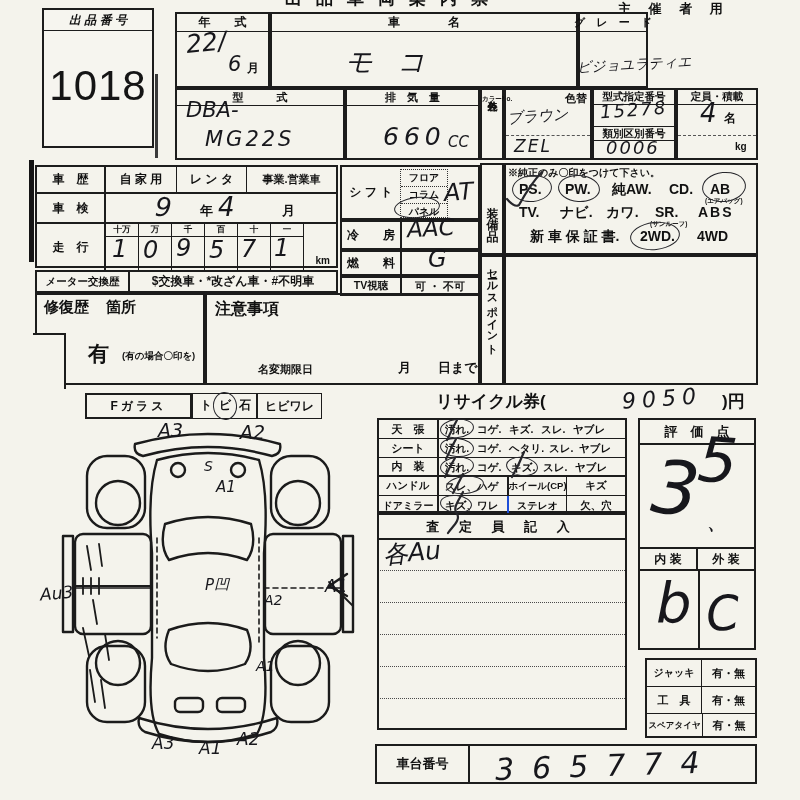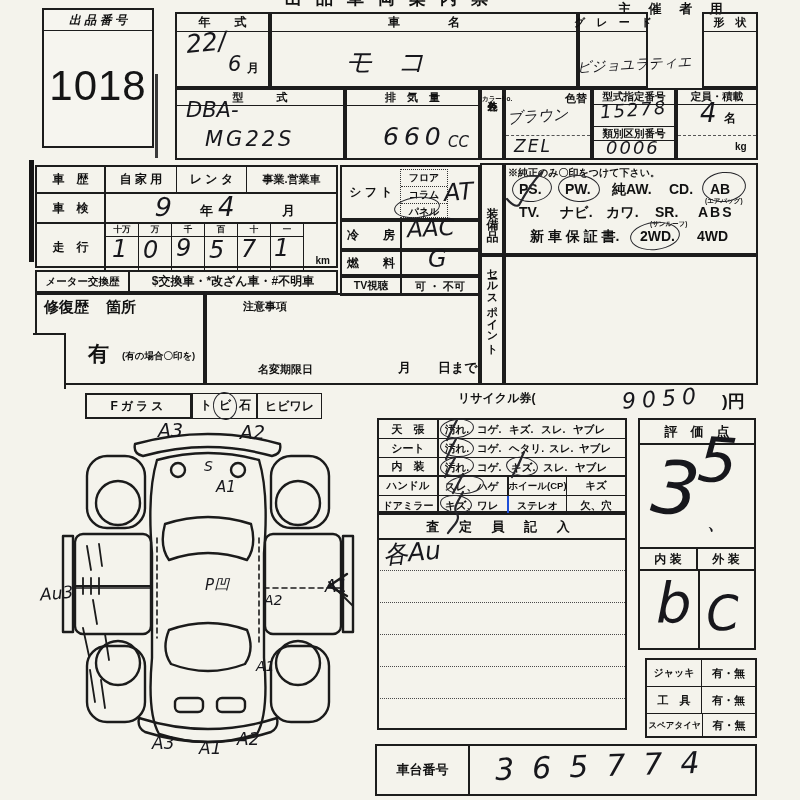--- a/index.html
+++ b/index.html
@@ -45,23 +45,20 @@
   <div class="cell" style="left:270px;top:12px;width:308px;height:76px;">
     <div class="ctr lbl" style="height:17px;font-size:12px;border-bottom:1.5px solid #1c1c1c;">車　　　　名</div>
   </div>
   <div class="abs hw" style="left:345px;top:44px;font-size:27px;letter-spacing:8px;">モ コ</div>
 
   <div class="cell" style="left:578px;top:12px;width:70px;height:76px;">
     <div class="ctr lbl" style="height:17px;font-size:11px;border-bottom:1.5px solid #1c1c1c;white-space:nowrap;overflow:visible;">グ　レ　ー　ド</div>
   </div>
   <div class="abs hw" style="left:577px;top:56px;font-size:14px;transform:rotate(-3deg);z-index:3;">ビジョユラティエ</div>
 
-  <div class="cell" style="left:702px;top:12px;width:56px;height:76px;">
-    <div class="ctr lbl" style="height:17px;font-size:11px;border-bottom:1.5px solid #1c1c1c;">形　状</div>
-  </div>
 
   <div class="cell" style="left:175px;top:88px;width:170px;height:72px;">
     <div class="ctr lbl" style="height:15px;font-size:11px;border-bottom:1.5px solid #1c1c1c;">型　　　式</div>
   </div>
   <div class="abs hw" style="left:186px;top:98px;font-size:21px;">DBA-</div>
   <div class="abs hw" style="left:205px;top:127px;font-size:21px;letter-spacing:3px;">MG22S</div>
 
   <div class="cell" style="left:345px;top:88px;width:135px;height:72px;">
     <div class="ctr lbl" style="height:15px;font-size:11px;border-bottom:1.5px solid #1c1c1c;">排　気　量</div>
   </div>
@@ -147,21 +144,21 @@
   </div>
 
   <div class="cell" style="left:35px;top:293px;width:170px;height:92px;"></div>
   <div class="abs" style="left:33px;top:333px;width:33px;height:56px;background:#f4f3ec;border-top:2px solid #1c1c1c;border-right:2px solid #1c1c1c;"></div>
   <div class="abs lbl" style="left:44px;top:298px;font-size:15px;">修復歴</div>
   <div class="abs lbl" style="left:106px;top:298px;font-size:15px;">箇所</div>
   <div class="abs lbl" style="left:88px;top:340px;font-size:21px;">有</div>
   <div class="abs lbl" style="left:122px;top:350px;font-size:9.5px;">(有の場合〇印を)</div>
 
   <div class="cell" style="left:205px;top:293px;width:275px;height:92px;"></div>
-  <div class="abs lbl" style="left:215px;top:299px;font-size:11px;margin-left:28px;">注意事項</div>
+  <div class="abs lbl" style="left:215px;top:299px;font-size:16px;">注意事項</div>
   <div class="abs lbl" style="left:258px;top:362px;font-size:11px;">名変期限日</div>
   <div class="abs lbl" style="left:398px;top:359px;font-size:13px;">月</div>
   <div class="abs lbl" style="left:438px;top:359px;font-size:13px;">日まで</div>
 
   <div class="cell" style="left:340px;top:165px;width:140px;height:55px;">
     <div class="ctr lbl abs" style="left:0;width:58px;height:100%;font-size:12px;">シ フ ト</div>
     <div class="abs" style="left:58px;top:2px;width:48px;height:49px;border:1.3px dotted #333;">
       <div class="ctr lbl" style="height:16px;font-size:10px;border-bottom:1.3px dotted #333;">フロア</div>
       <div class="ctr lbl" style="height:16px;font-size:10px;border-bottom:1.3px dotted #333;">コラム</div>
       <div class="ctr lbl" style="height:15px;font-size:10px;">パネル</div>
@@ -293,21 +290,21 @@
   <div class="abs hw" style="left:216px;top:478px;font-size:15px;">A1</div>
   <div class="abs hw" style="left:40px;top:583px;font-size:17px;transform:rotate(-5deg);">Au3</div>
   <div class="abs hw" style="left:205px;top:576px;font-size:15px;">P凹</div>
   <div class="abs hw" style="left:264px;top:592px;font-size:14px;">A2</div>
   <div class="abs hw" style="left:325px;top:576px;font-size:17px;">A1</div>
   <div class="abs hw" style="left:256px;top:658px;font-size:14px;">A1</div>
   <div class="abs hw" style="left:152px;top:733px;font-size:17px;">A3</div>
   <div class="abs hw" style="left:199px;top:738px;font-size:17px;">A1</div>
   <div class="abs hw" style="left:237px;top:729px;font-size:17px;">A2</div>
 
-  <div class="abs lbl" style="left:458px;top:390px;font-size:12px;text-align:center;">リサイクル券(</div>
+  <div class="abs lbl" style="left:436px;top:390px;font-size:17px;text-align:center;">リサイクル券(</div>
   <div class="abs hw" style="left:622px;top:386px;font-size:22px;letter-spacing:6px;transform:rotate(-4deg);">9050</div>
   <div class="abs lbl" style="left:722px;top:390px;font-size:17px;">)円</div>
 
   <div class="cell" style="left:377px;top:418px;width:250px;height:95px;">
 
     <div class="abs" style="left:0;right:0;top:0;height:19px;border-bottom:1.5px solid #1c1c1c;">
       <div class="ctr lbl abs" style="left:0;width:60px;height:100%;font-size:11px;border-right:2px solid #1c1c1c;">天　張</div>
       <div class="abs lbl" style="left:66px;top:3px;font-size:10.5px;">汚れ.</div>
       <div class="abs lbl" style="left:98px;top:3px;font-size:10.5px;">コゲ.</div>
       <div class="abs lbl" style="left:130px;top:3px;font-size:10.5px;">キズ.</div>
@@ -387,21 +384,21 @@
     <div class="abs" style="left:0;right:0;top:27px;height:27px;border-bottom:1.5px solid #1c1c1c;">
       <div class="ctr lbl abs" style="left:0;width:55px;height:100%;font-size:11px;border-right:1.5px solid #1c1c1c;">工　具</div>
       <div class="ctr lbl abs" style="left:55px;right:0;height:100%;font-size:11px;">有・無</div>
     </div>
     <div class="abs" style="left:0;right:0;top:54px;height:23px;">
       <div class="ctr lbl abs" style="left:0;width:55px;height:100%;font-size:8.5px;">スペアタイヤ</div>
       <div class="ctr lbl abs" style="left:55px;right:0;height:100%;font-size:11px;border-left:1.5px solid #1c1c1c;">有・無</div>
     </div>
   </div>
 
-  <div class="cell" style="left:375px;top:744px;width:382px;height:52px;">
+  <div class="cell" style="left:375px;top:744px;width:382px;height:40px;">
     <div class="ctr lbl abs" style="left:0;width:93px;height:100%;font-size:13px;border-right:2px solid #1c1c1c;">車台番号</div>
   </div>
   <div class="abs hw" style="left:495px;top:748px;font-size:30px;letter-spacing:18px;transform:rotate(-2deg);">365774</div>
 
   <svg class="abs" style="left:0;top:0;pointer-events:none;" width="800" height="800" viewBox="0 0 800 800">
     <g stroke="#26262b" stroke-width="2.2" fill="none" stroke-linecap="round">
       <path d="M507,199 C512,205 516,207 519,205 C524,196 534,180 542,172"></path>
       <path d="M457,420 C452,429 450,434 447,440"></path>
       <path d="M456,439 C451,448 449,453 446,459"></path>
       <path d="M455,458 C450,466 448,471 445,477"></path>

